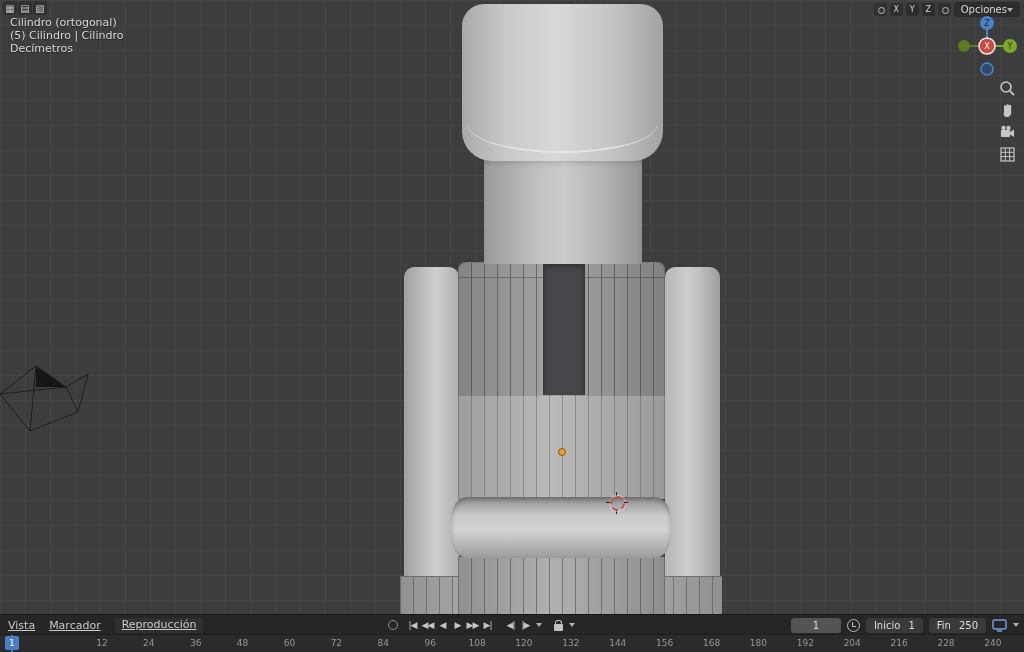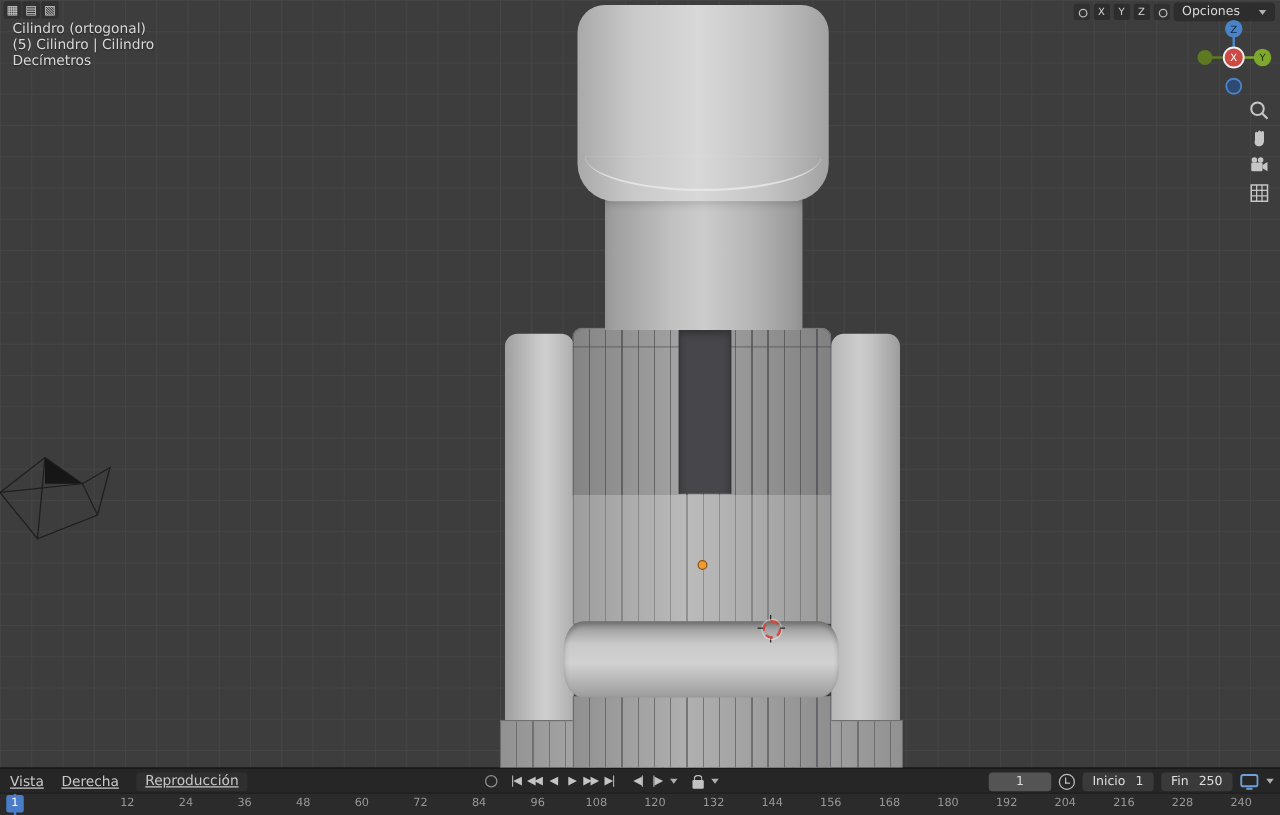--- a/index.html
+++ b/index.html
@@ -25,21 +25,21 @@
          font-size:10px;color:#c9c9c9;background:rgba(30,30,30,.35);border-radius:2px;}
 
   
   .vp-topright{position:absolute;right:4px;top:2px;display:flex;align-items:center;gap:3px;}
   .axis-btn{width:13px;height:13px;background:#2d2d2d;border-radius:2px;display:flex;
             align-items:center;justify-content:center;font-size:8px;color:#d6d6d6;}
   .mini-icon{width:13px;height:13px;background:rgba(40,40,40,.6);border-radius:2px;position:relative;}
   .mini-icon::after{content:'';position:absolute;left:4px;top:4px;width:5px;height:5px;
                     border:1px solid #bdbdbd;border-radius:50%;}
   .opts-pill{height:15px;background:#2d2d2d;border-radius:3px;display:flex;align-items:center;
-             gap:15px;padding:0 7px;font-size:10px;color:#d8d8d8;}
+             gap:0;padding:0 7px;font-size:10px;color:#d8d8d8;}
   .chev{width:0;height:0;border-left:3px solid transparent;border-right:3px solid transparent;
         border-top:4px solid #b0b0b0;display:inline-block;}
 
   
   .nav-gizmo{position:absolute;left:955px;top:14px;}
   .side-tools{position:absolute;right:8px;top:80px;display:flex;flex-direction:column;gap:5px;align-items:center;}
   .side-tools svg{display:block;}
 
   
   .m{position:absolute;}
@@ -210,21 +210,21 @@
         <line x1="10.6" y1="2" x2="10.6" y2="15" stroke="#c6c6c6" stroke-width="1"></line>
         <line x1="2" y1="6.3" x2="15" y2="6.3" stroke="#c6c6c6" stroke-width="1"></line>
         <line x1="2" y1="10.6" x2="15" y2="10.6" stroke="#c6c6c6" stroke-width="1"></line>
       </svg>
     </div>
   </div>
 
   <div class="tl-header">
     <div class="tl-left">
       <span class="menu-item">Vista</span>
-      <span class="menu-item">Derecha</span>
+      <span class="menu-item">Marcador</span>
       <span class="repro-pill">
         <span>Reproducción</span>
         <span class="chev"></span>
       </span>
     </div>
 
     <div class="tl-center">
       <span class="rec"></span>
       <span style="display:flex;gap:2px;">
           <span class="pbtn">|◀</span>

